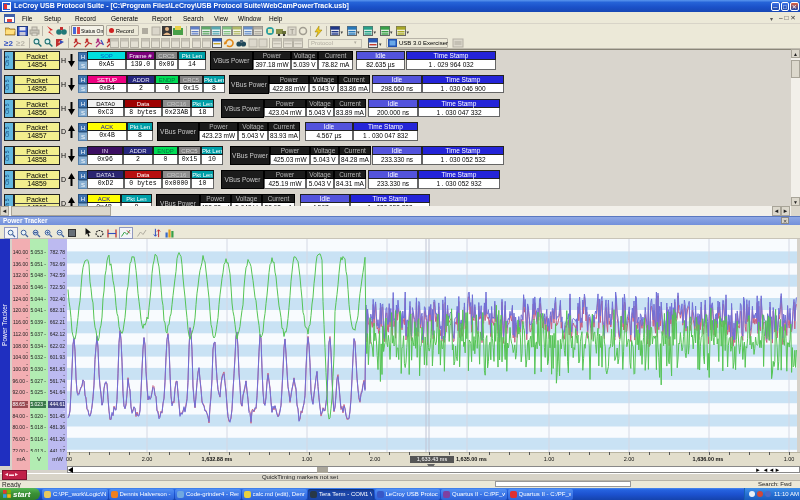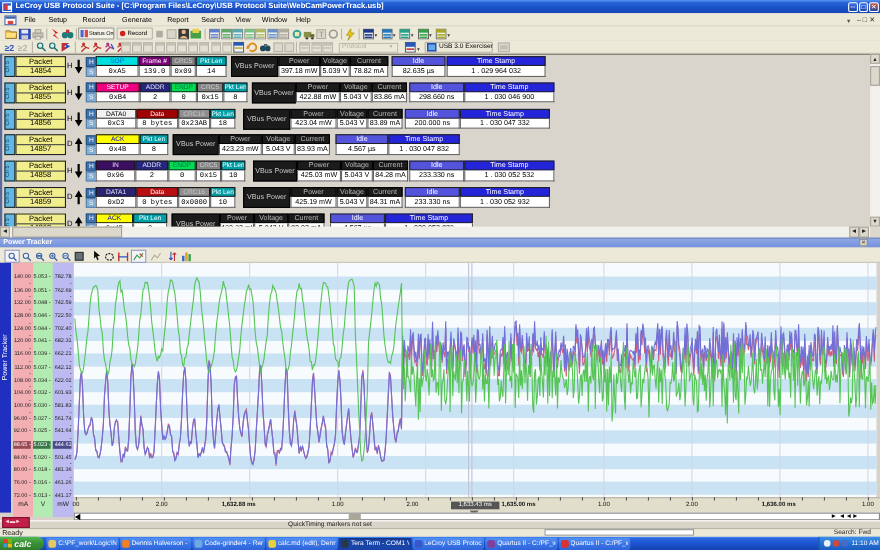--- a/index.html
+++ b/index.html
@@ -921,21 +921,21 @@
 <div class="abs" style="left:0;top:488px;width:800px;height:12px;background:linear-gradient(180deg,#4A8BF0 0%,#2663E0 15%,#1C51CE 55%,#1543AC 100%);"></div>
 <div class="abs" style="left:0;top:488px;width:40px;height:12px;background:linear-gradient(180deg,#55B855 0%,#3B9136 45%,#2E7D2A 100%);border-radius:0 6px 6px 0;"></div>
 <div class="abs" style="left:3px;top:490px;width:8px;height:8px;">
       <svg width="8" height="8" viewBox="0 0 8 8">
         <rect x="0" y="0" width="3.6" height="3.6" fill="#E23B30"></rect>
         <rect x="4.2" y="0" width="3.6" height="3.6" fill="#7DB700"></rect>
         <rect x="0" y="4.2" width="3.6" height="3.6" fill="#33A0DA"></rect>
         <rect x="4.2" y="4.2" width="3.6" height="3.6" fill="#F8B916"></rect>
       </svg>
     </div>
-<div class="abs" style="left:13px;top:489.5px;font-size:8px;font-weight:bold;font-style:italic;color:#fff;">calc</div>
+<div class="abs" style="left:13px;top:489.5px;font-size:8px;font-weight:bold;font-style:italic;color:#fff;">start</div>
 <div class="abs" style="left:42.0px;top:489px;width:65.5px;height:10.5px;background:linear-gradient(180deg,#5390F2,#3B76E8 50%,#2E64D8);border-radius:2px;"></div>
 <div class="abs" style="left:44.0px;top:490.5px;width:7px;height:7px;background:#E8C860;border-radius:2px;"></div>
 <div class="abs" style="left:53.0px;top:490.5px;width:52.5px;font-size:6px;color:#fff;white-space:nowrap;overflow:hidden;">C:\PF_work\Logic\Ne...</div>
 <div class="abs" style="left:108.5px;top:489px;width:65.5px;height:10.5px;background:linear-gradient(180deg,#5390F2,#3B76E8 50%,#2E64D8);border-radius:2px;"></div>
 <div class="abs" style="left:110.5px;top:490.5px;width:7px;height:7px;background:#F08020;border-radius:2px;"></div>
 <div class="abs" style="left:119.5px;top:490.5px;width:52.5px;font-size:6px;color:#fff;white-space:nowrap;overflow:hidden;">Dennis Halverson - In...</div>
 <div class="abs" style="left:175.0px;top:489px;width:65.5px;height:10.5px;background:linear-gradient(180deg,#5390F2,#3B76E8 50%,#2E64D8);border-radius:2px;"></div>
 <div class="abs" style="left:177.0px;top:490.5px;width:7px;height:7px;background:#70A8E0;border-radius:2px;"></div>
 <div class="abs" style="left:186.0px;top:490.5px;width:52.5px;font-size:6px;color:#fff;white-space:nowrap;overflow:hidden;">Code-grinder4 - Rem...</div>
 <div class="abs" style="left:241.5px;top:489px;width:65.5px;height:10.5px;background:linear-gradient(180deg,#5390F2,#3B76E8 50%,#2E64D8);border-radius:2px;"></div>

